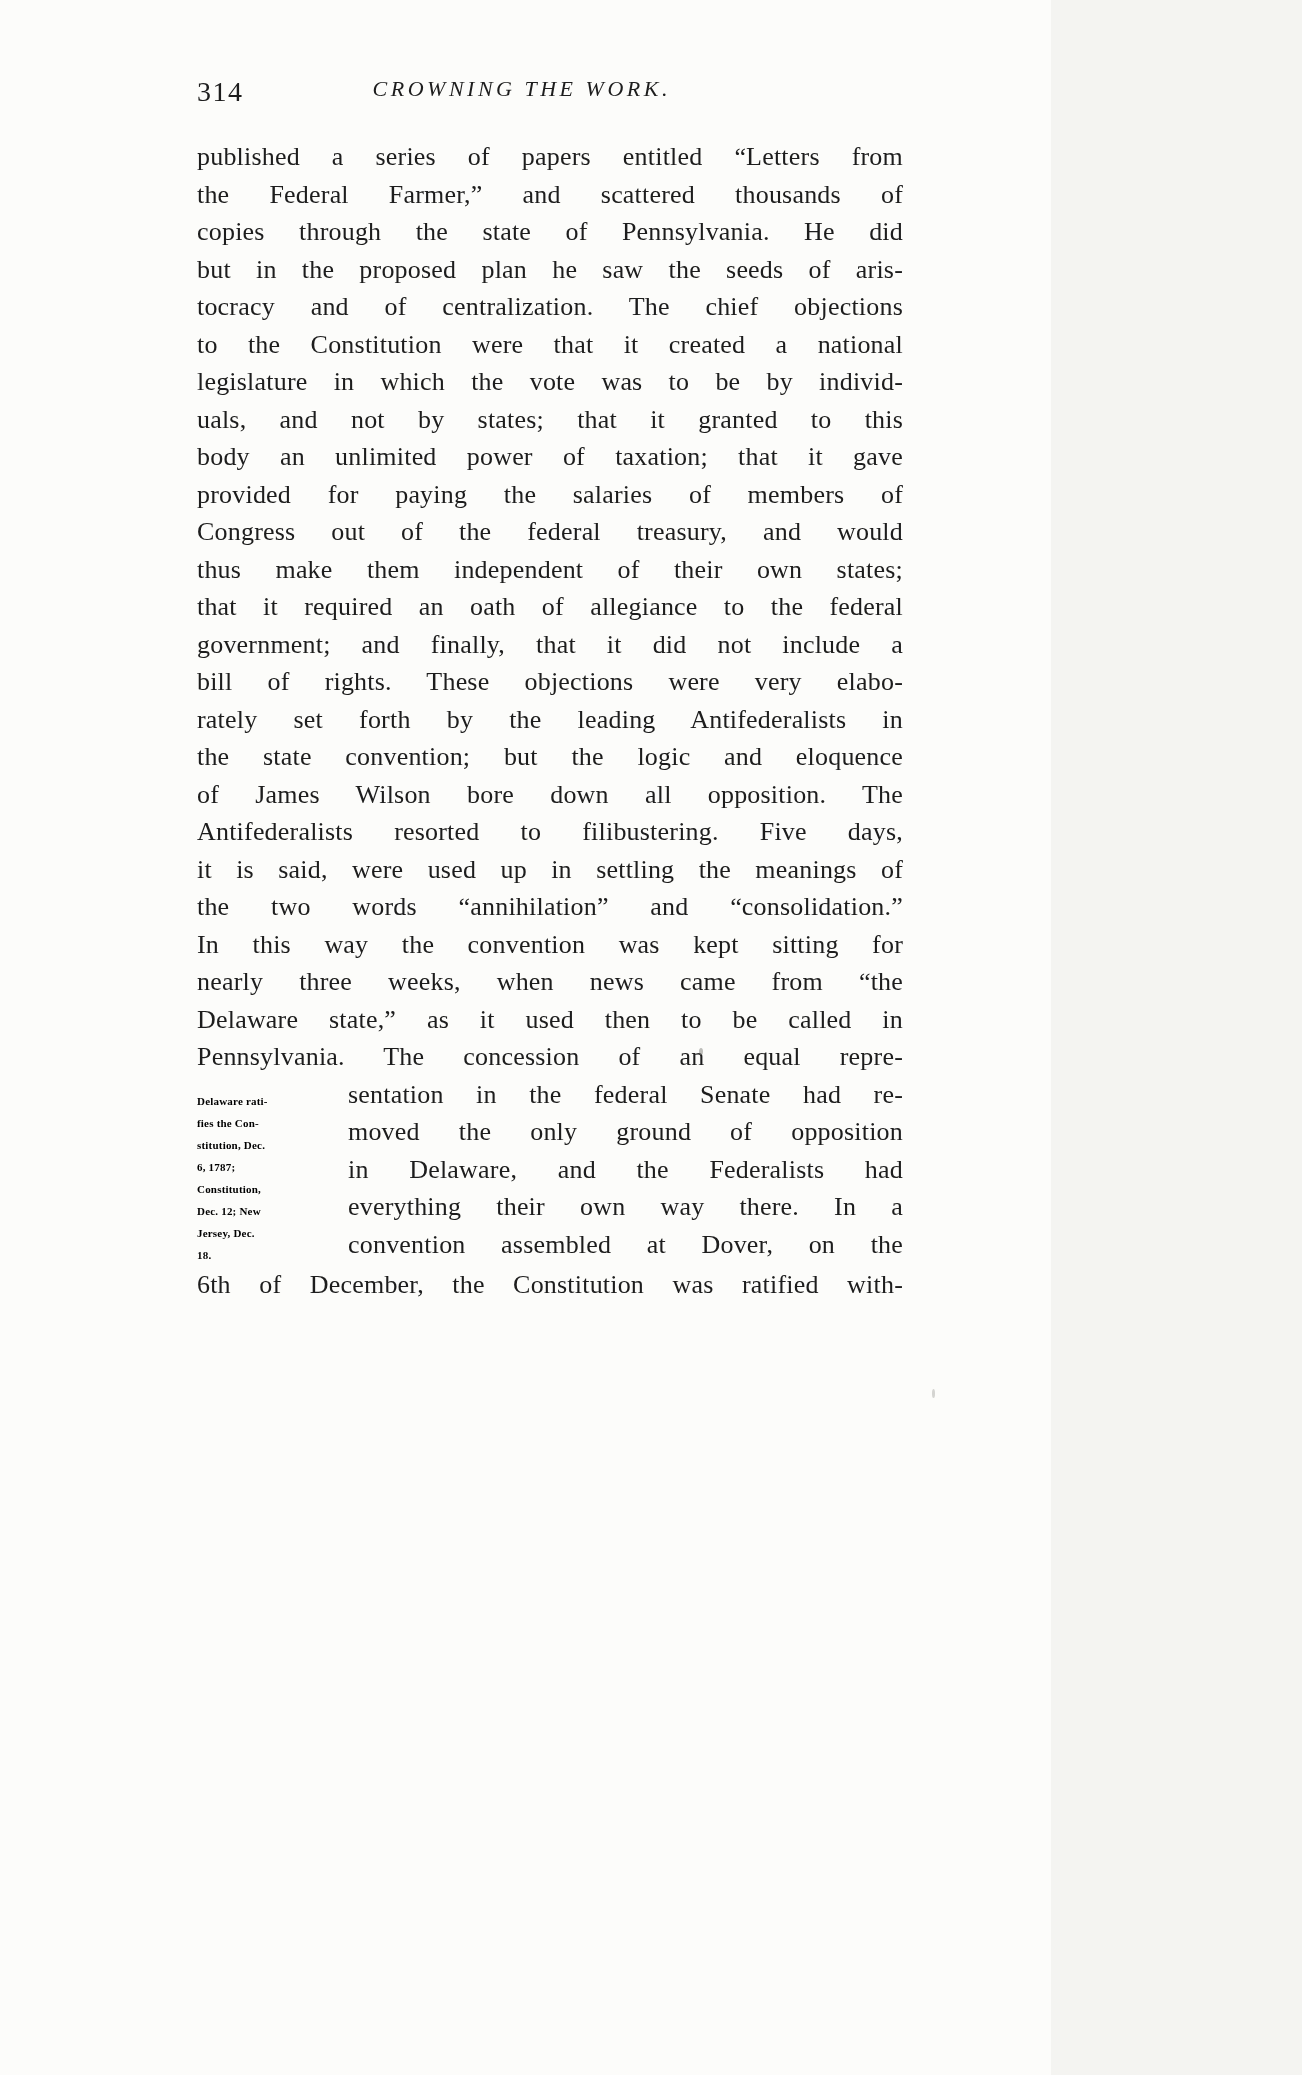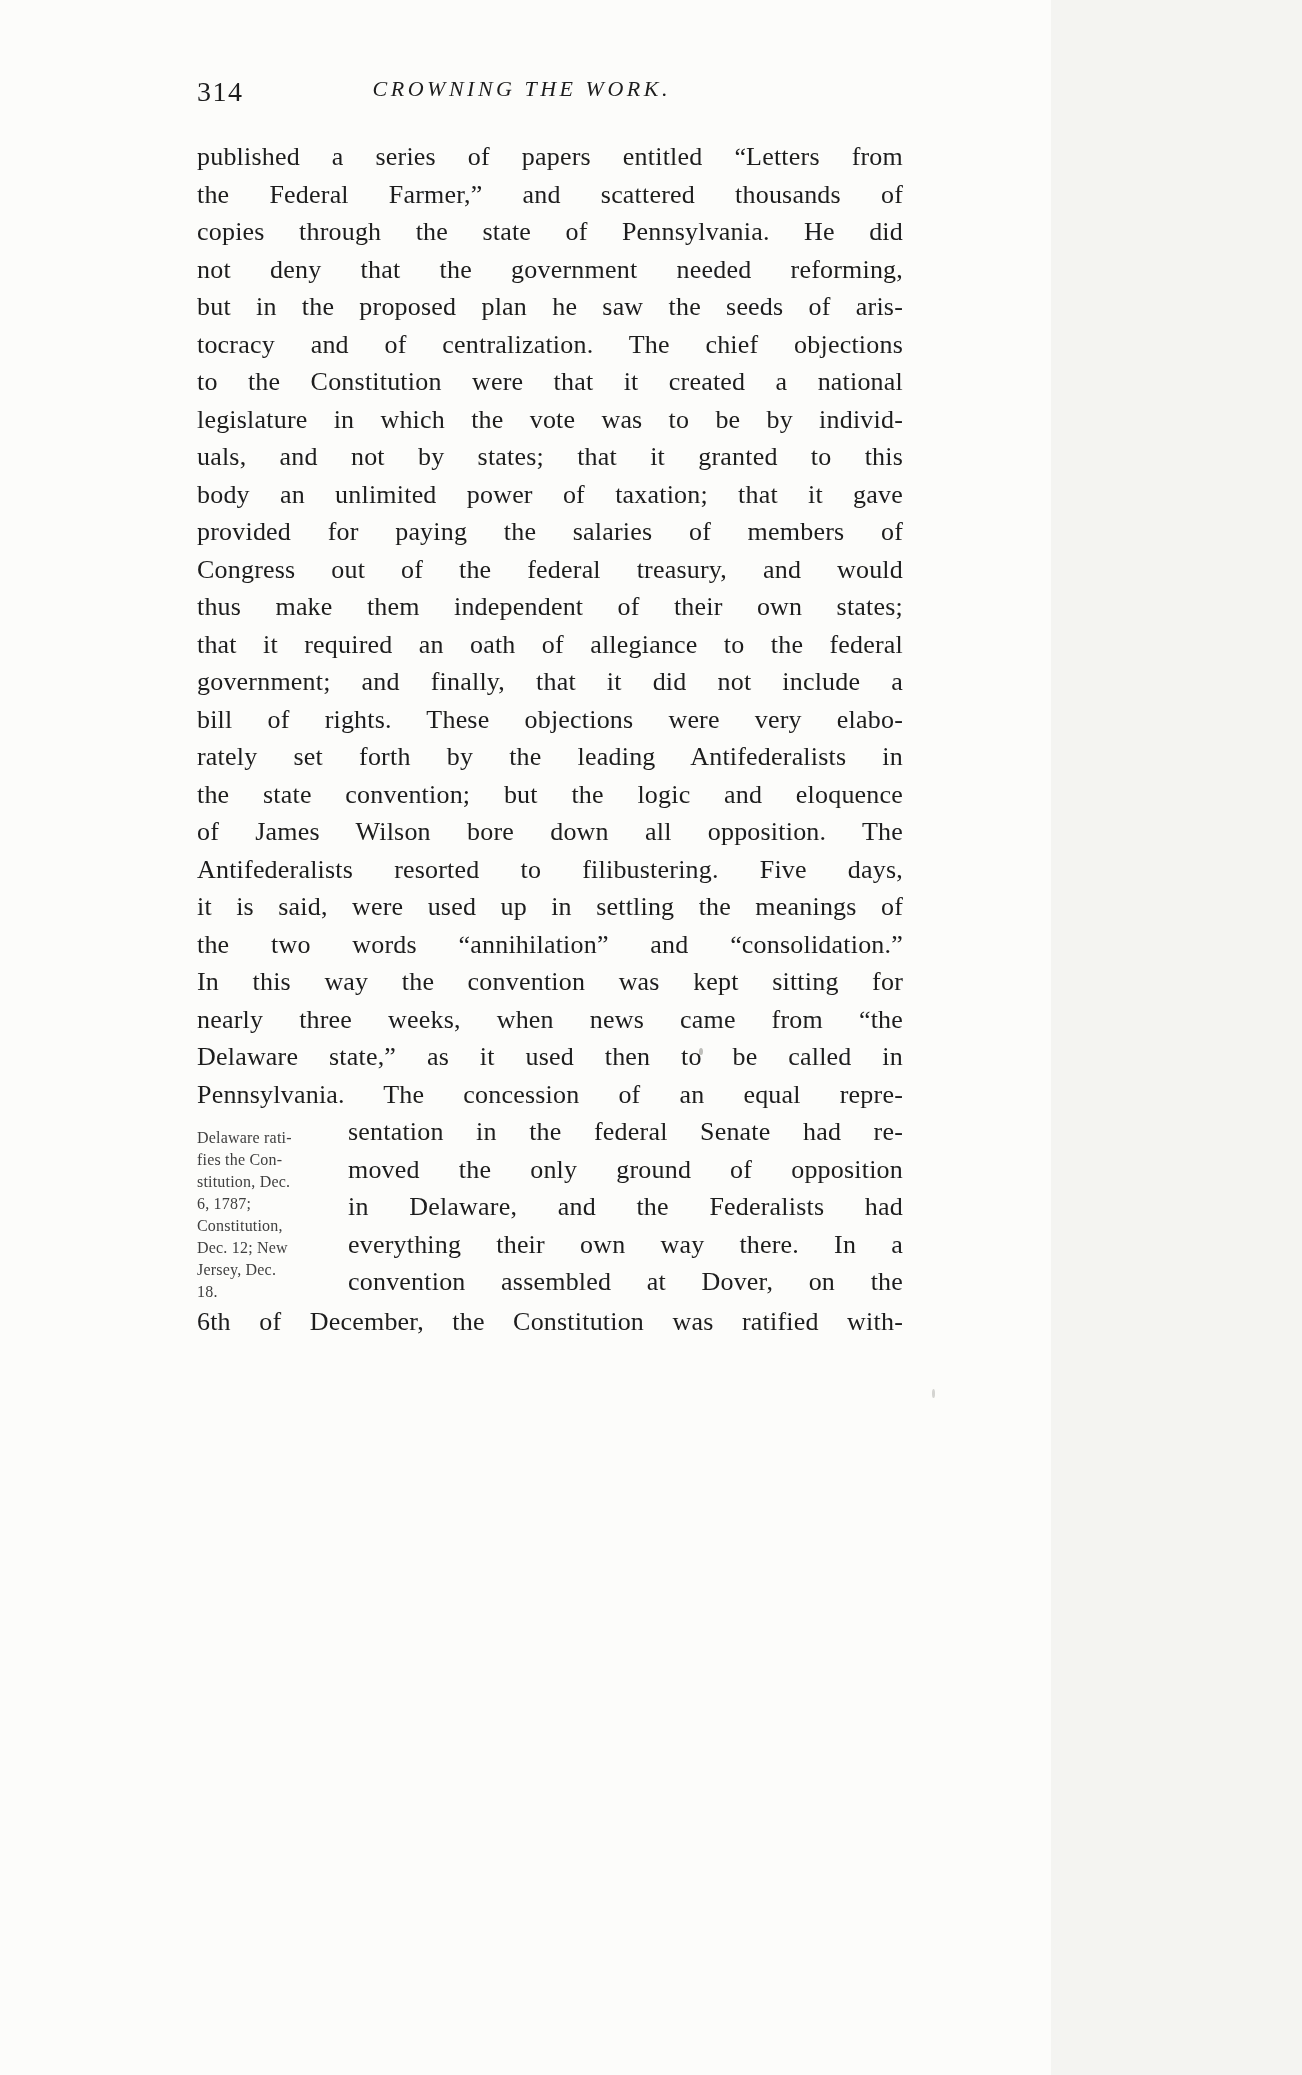--- a/index.html
+++ b/index.html
@@ -64,25 +64,25 @@
   
   .note-row {
     display: flex;
     align-items: flex-start;
   }
 
   .margin-note {
     width: 151px;
     padding-top: 14px;
     padding-right: 10px;
-    font-size: 16px;
+    font-size: 11px;
     line-height: 22px;
-    font-weight: 400;
+    font-weight: 700;
     letter-spacing: 0.2px;
-    color: #404040;
+    color: #000000;
   }
   .note-line {
     text-align: left;
     white-space: nowrap;
   }
 
   .indented {
     flex: 1;
     min-width: 0;
   }
@@ -108,21 +108,20 @@
     <span class="page-num">314</span>
     <span class="running-title">CROWNING THE WORK.</span>
   </header>
 
   <main class="text-block">
 
     <div class="para">
         <div class="line">published a series of papers entitled “Letters from</div>
         <div class="line">the Federal Farmer,” and scattered thousands of</div>
         <div class="line">copies through the state of Pennsylvania. He did</div>
-        <div class="line">not deny that the government needed reforming,</div>
         <div class="line">but in the proposed plan he saw the seeds of aris-</div>
         <div class="line">tocracy and of centralization. The chief objections</div>
         <div class="line">to the Constitution were that it created a national</div>
         <div class="line">legislature in which the vote was to be by individ-</div>
         <div class="line">uals, and not by states; that it granted to this</div>
         <div class="line">body an unlimited power of taxation; that it gave</div>
         <div class="line">provided for paying the salaries of members of</div>
         <div class="line">Congress out of the federal treasury, and would</div>
         <div class="line">thus make them independent of their own states;</div>
         <div class="line">that it required an oath of allegiance to the federal</div>

